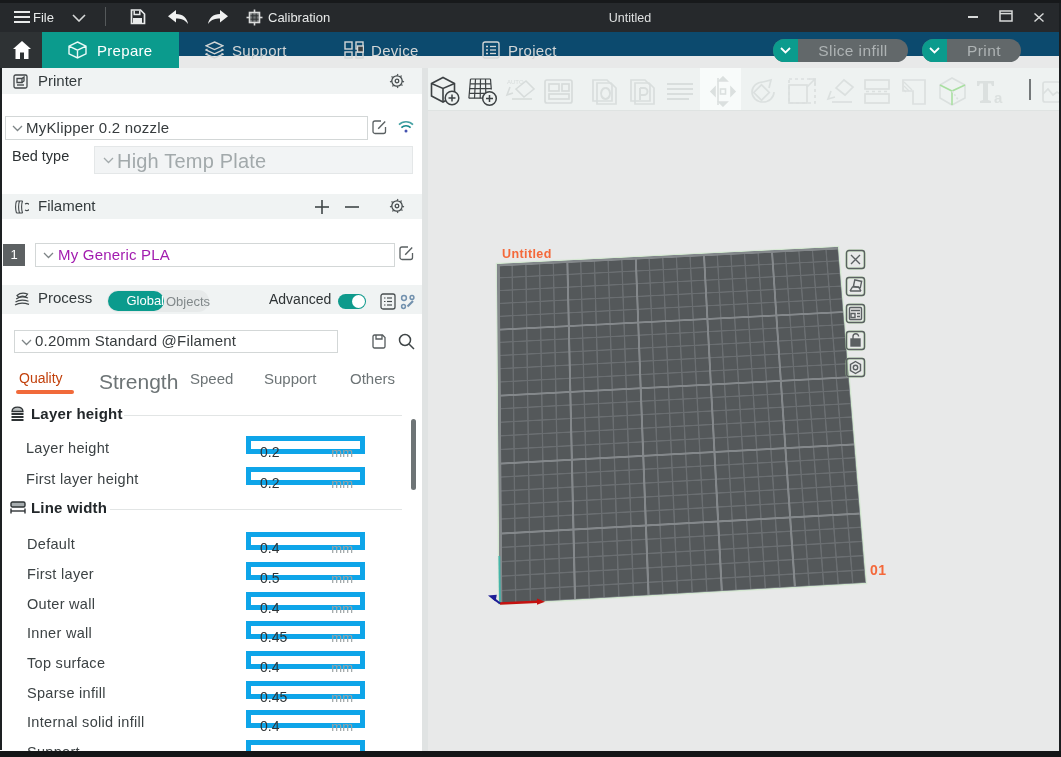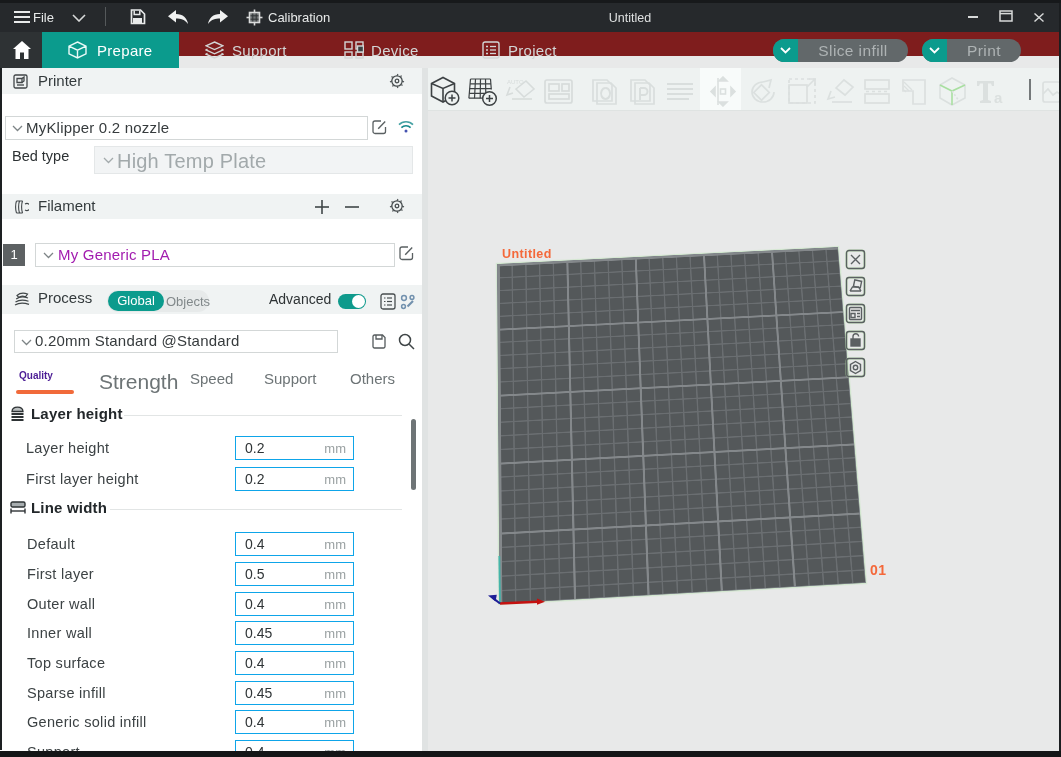--- a/index.html
+++ b/index.html
@@ -1,25 +1,25 @@
 <!DOCTYPE html>
 <html><head><meta charset="utf-8"><style>
 *{margin:0;padding:0;box-sizing:border-box}
 html,body{width:1061px;height:757px;overflow:hidden;background:#e8e9e9;font-family:"Liberation Sans",sans-serif}
 .abs{position:absolute}
 #titlebar{position:absolute;left:0;top:0;width:1061px;height:32px;background:#26292c;color:#e8eaea}
-#tabbar{position:absolute;left:0;top:32px;width:1061px;height:24px;background:#7f1d1d}
+#tabbar{position:absolute;left:0;top:32px;width:1061px;height:24px;background:#0c4a6e}
 #panel{position:absolute;left:0;top:68px;width:422px;height:683px;background:#fff}
 #divider{position:absolute;left:422px;top:68px;width:6px;height:683px;background:#e0e3e3}
 #toolstrip{position:absolute;left:428px;top:68px;width:633px;height:43px;background:#eef2f1}
 #viewport{position:absolute;left:428px;top:111px;width:633px;height:640px;background:#e8e9e9}
 #bottombar{position:absolute;left:0;top:751px;width:1061px;height:6px;background:#141617}
 .hdr{position:absolute;left:0;width:422px;background:#f0f3f3;color:#333a3c}
 .lbl{position:absolute;font-size:14.5px;letter-spacing:.3px;color:#3c4244}
-.inputbox{position:absolute;left:235px;width:119px;height:24px;border:1px solid #0ea5e9;background:#fff;font-size:13px;color:#2f3436}
+.inputbox{position:absolute;left:246px;width:119px;height:18px;border:5px solid #0ea5e9;background:#fff;font-size:13px;color:#2f3436}
 .inputbox .val{position:absolute;left:9px;top:3px;font-size:14px}
 .inputbox .unit{position:absolute;right:7px;top:4px;color:#9aa1a2;font-size:13px}
 svg{display:block}
 </style></head>
 <body>
 <div class="abs" style="left:0;top:0;width:1061px;height:3px;background:#17191b;z-index:5"></div>
 <div id="titlebar">
   <svg class="abs" style="left:14px;top:10px" width="16" height="14" viewBox="0 0 16 14">
       <g stroke="#e8eaea" stroke-width="2">
         <line x1="0" y1="2" x2="16" y2="2"></line>
@@ -217,21 +217,21 @@
 
   <div class="hdr" style="top:217px;height:29px"></div>
   <svg class="abs" style="left:14px;top:224px" width="16" height="15" viewBox="0 0 16 15">
       <g fill="none" stroke="#404648" stroke-width="1.2">
         <path d="M3 3.5 C6 .8 10 .8 13.5 2 L11.5 4.8 C9 3.8 6.5 4 4.8 5.5 Z"></path>
         <path d="M2.2 7 C5.5 4.5 10 4.6 14 6 M1.5 10 C5.2 7.6 10.2 7.7 14.5 9.2 M1 13 C5 10.6 10.5 10.8 15 12.4"></path>
       </g>
     </svg>
   <div class="abs" style="left:38px;top:221px;font-size:15px;color:#333a3c">Process</div>
   <div class="abs" style="left:107px;top:222px;width:102px;height:22px;background:#e7eaea;border-radius:11px"></div>
-  <div class="abs" style="left:108px;top:223px;width:56px;height:20px;background:#0b9b8d;border-radius:10px;color:#fff;font-size:13px;text-align:center;line-height:20px">Global</div>
+  <div class="abs" style="left:108px;top:223px;width:56px;height:20px;background:#0b9b8d;border-radius:10px;color:#fff;font-size:13px;text-align:right;line-height:20px">Global</div>
   <div class="abs" style="left:166px;top:226px;font-size:13px;color:#81888a">Objects</div>
   <div class="abs" style="left:269px;top:223px;font-size:14px;color:#2e3335">Advanced</div>
   <div class="abs" style="left:338px;top:226px;width:28px;height:15px;background:#0f9a8c;border-radius:8px"></div>
   <div class="abs" style="left:352px;top:227px;width:13px;height:13px;background:#fff;border-radius:7px"></div>
   <svg class="abs" style="left:380px;top:225px" width="16" height="17" viewBox="0 0 16 17">
       <rect x="1" y="1" width="14" height="15" rx="2" fill="none" stroke="#474d4f" stroke-width="1.3"></rect>
       <g stroke="#474d4f" stroke-width="1.2">
         <line x1="4" y1="5" x2="5.5" y2="5"></line>
         <line x1="7" y1="5" x2="12" y2="5"></line>
         <line x1="4" y1="8.5" x2="5.5" y2="8.5"></line>
@@ -246,31 +246,31 @@
         <circle cx="12" cy="3.5" r="1.9"></circle>
         <circle cx="3.5" cy="12.5" r="1.9"></circle>
         <line x1="7.5" y1="12.5" x2="13" y2="7" stroke-width="2.2"></line>
       </g>
     </svg>
 
   <div class="abs" style="left:14px;top:262px;width:324px;height:23px;border:1px solid #d3d7d7;background:#fff"></div>
   <svg class="abs" style="left:21px;top:271px" width="11" height="7" viewBox="0 0 11 7">
       <path d="M1 1 L5.5 5.5 L10 1" fill="none" stroke="#7d8486" stroke-width="1.3"></path>
     </svg>
-  <div class="abs" style="left:35px;top:264px;font-size:15px;letter-spacing:.2px;color:#363b3d">0.20mm Standard @Standard</div>
+  <div class="abs" style="left:35px;top:264px;font-size:15px;letter-spacing:.2px;color:#363b3d">0.20mm Standard @Filament</div>
   <svg class="abs" style="left:372px;top:266px" width="14" height="15" viewBox="0 0 14 15">
       <path d="M1 2.5 a1.5 1.5 0 0 1 1.5 -1.5 h8 L13 3.5 v9 a1.5 1.5 0 0 1 -1.5 1.5 h-9 A1.5 1.5 0 0 1 1 12.5 Z" fill="none" stroke="#555b5d" stroke-width="1.3"></path>
       <path d="M4 1 v4 h6 v-4" fill="none" stroke="#555b5d" stroke-width="1.3"></path>
     </svg>
   <svg class="abs" style="left:398px;top:265px" width="17" height="17" viewBox="0 0 17 17">
       <circle cx="7" cy="7" r="5.5" fill="none" stroke="#3f4547" stroke-width="1.5"></circle>
       <line x1="11.2" y1="11.2" x2="16" y2="16" stroke="#3f4547" stroke-width="1.5"></line>
     </svg>
 
-  <div class="abs" style="left:19px;top:302px;font-size:10px;font-weight:bold;color:#4c1d95">Quality</div>
+  <div class="abs" style="left:19px;top:302px;font-size:14px;font-weight:normal;color:#c2410c">Quality</div>
   <div class="abs" style="left:16px;top:322px;width:58px;height:4px;background:#f16a3a;border-radius:2px"></div>
   <div class="abs" style="left:99px;top:302px;font-size:21px;color:#6d7476">Strength</div>
   <div class="abs" style="left:190px;top:302px;font-size:15px;color:#6d7476">Speed</div>
   <div class="abs" style="left:264px;top:302px;font-size:15px;color:#6d7476">Support</div>
   <div class="abs" style="left:350px;top:302px;font-size:15px;color:#6d7476">Others</div>
 
   <svg class="abs" style="left:10px;top:338px" width="15" height="16" viewBox="0 0 15 16">
       <g fill="none" stroke="#2e3335" stroke-width="1.3">
         <path d="M2 5.5 C2.2 2.5 4.5 1.2 7.5 1.2 C10.5 1.2 12.8 2.5 13 5.5 Z" fill="#babfc0"></path>
         <path d="M1.5 8 h12 M1.5 11 h12 M1.5 14 h12" stroke-width="1.8"></path>
@@ -322,21 +322,21 @@
   <div class="lbl" style="left:27px;top:587px">Top surface</div>
   <div class="inputbox" style="top:583px">
       <span class="val">0.4</span>
       <span class="unit">mm</span>
     </div>
   <div class="lbl" style="left:27px;top:617px">Sparse infill</div>
   <div class="inputbox" style="top:613px">
       <span class="val">0.45</span>
       <span class="unit">mm</span>
     </div>
-  <div class="lbl" style="left:27px;top:646px">Generic solid infill</div>
+  <div class="lbl" style="left:27px;top:646px">Internal solid infill</div>
   <div class="inputbox" style="top:642px">
       <span class="val">0.4</span>
       <span class="unit">mm</span>
     </div>
   <div class="lbl" style="left:27px;top:676px">Support</div>
   <div class="inputbox" style="top:672px">
       <span class="val">0.4</span>
       <span class="unit">mm</span>
     </div>
 

